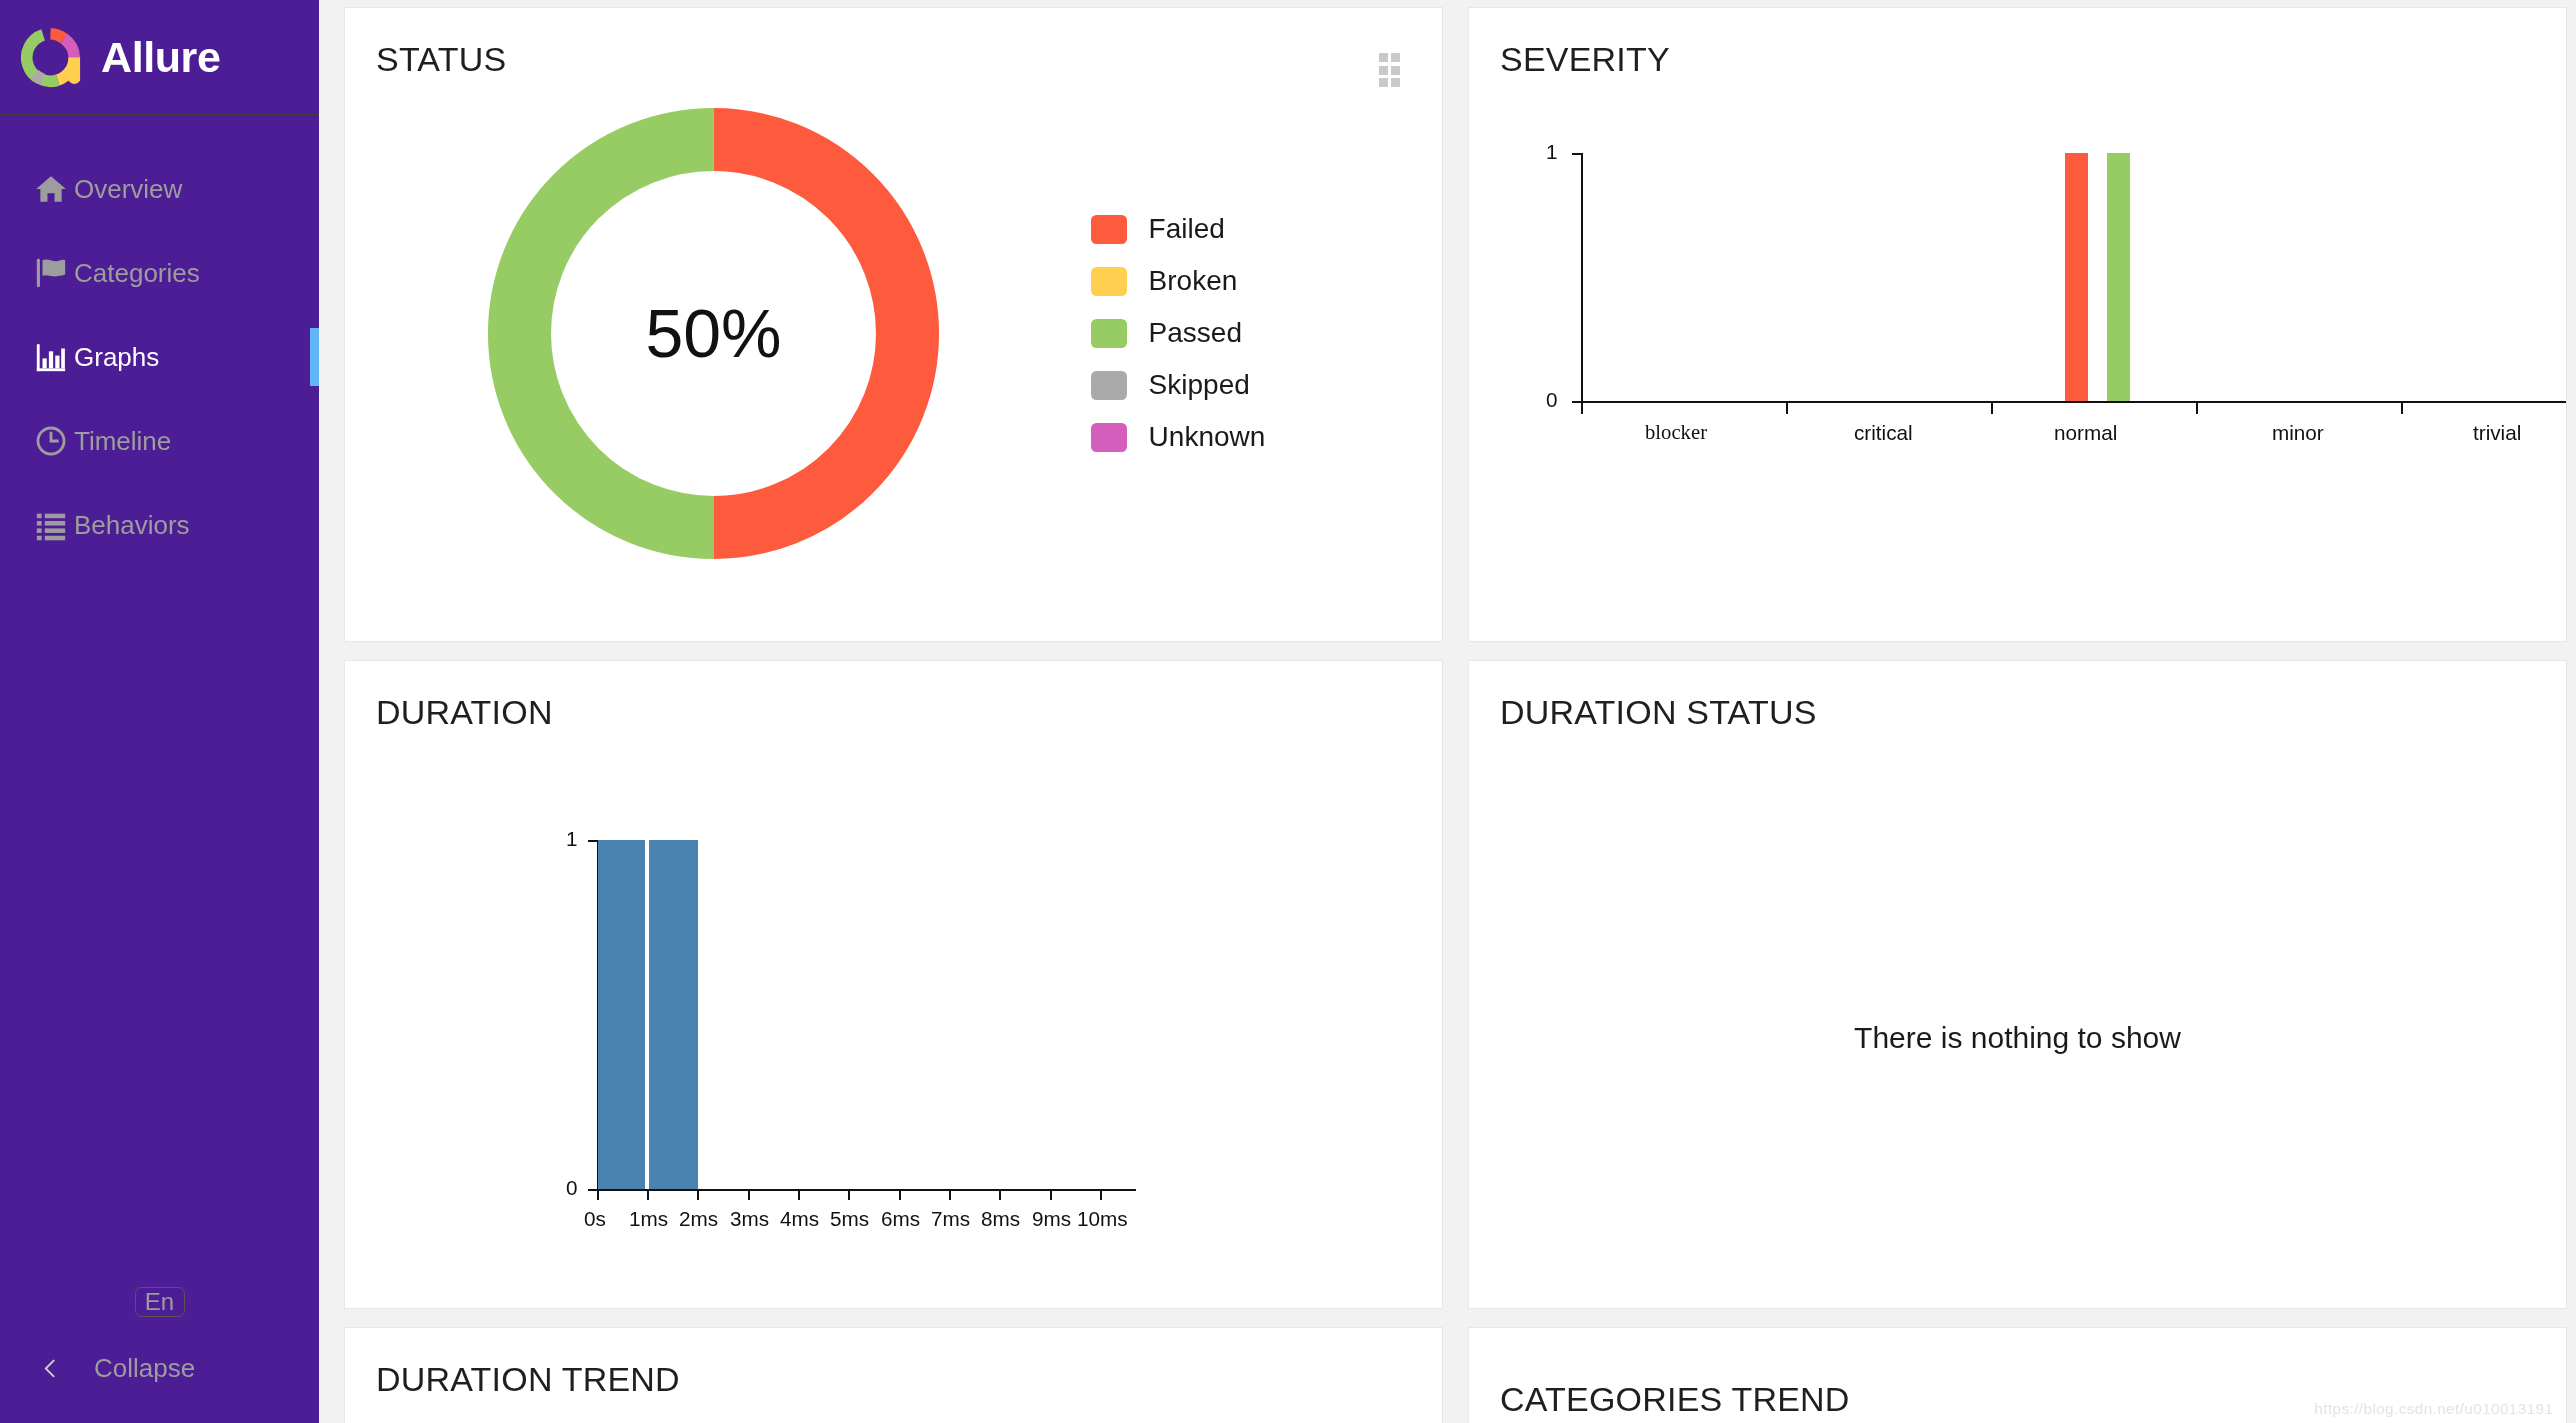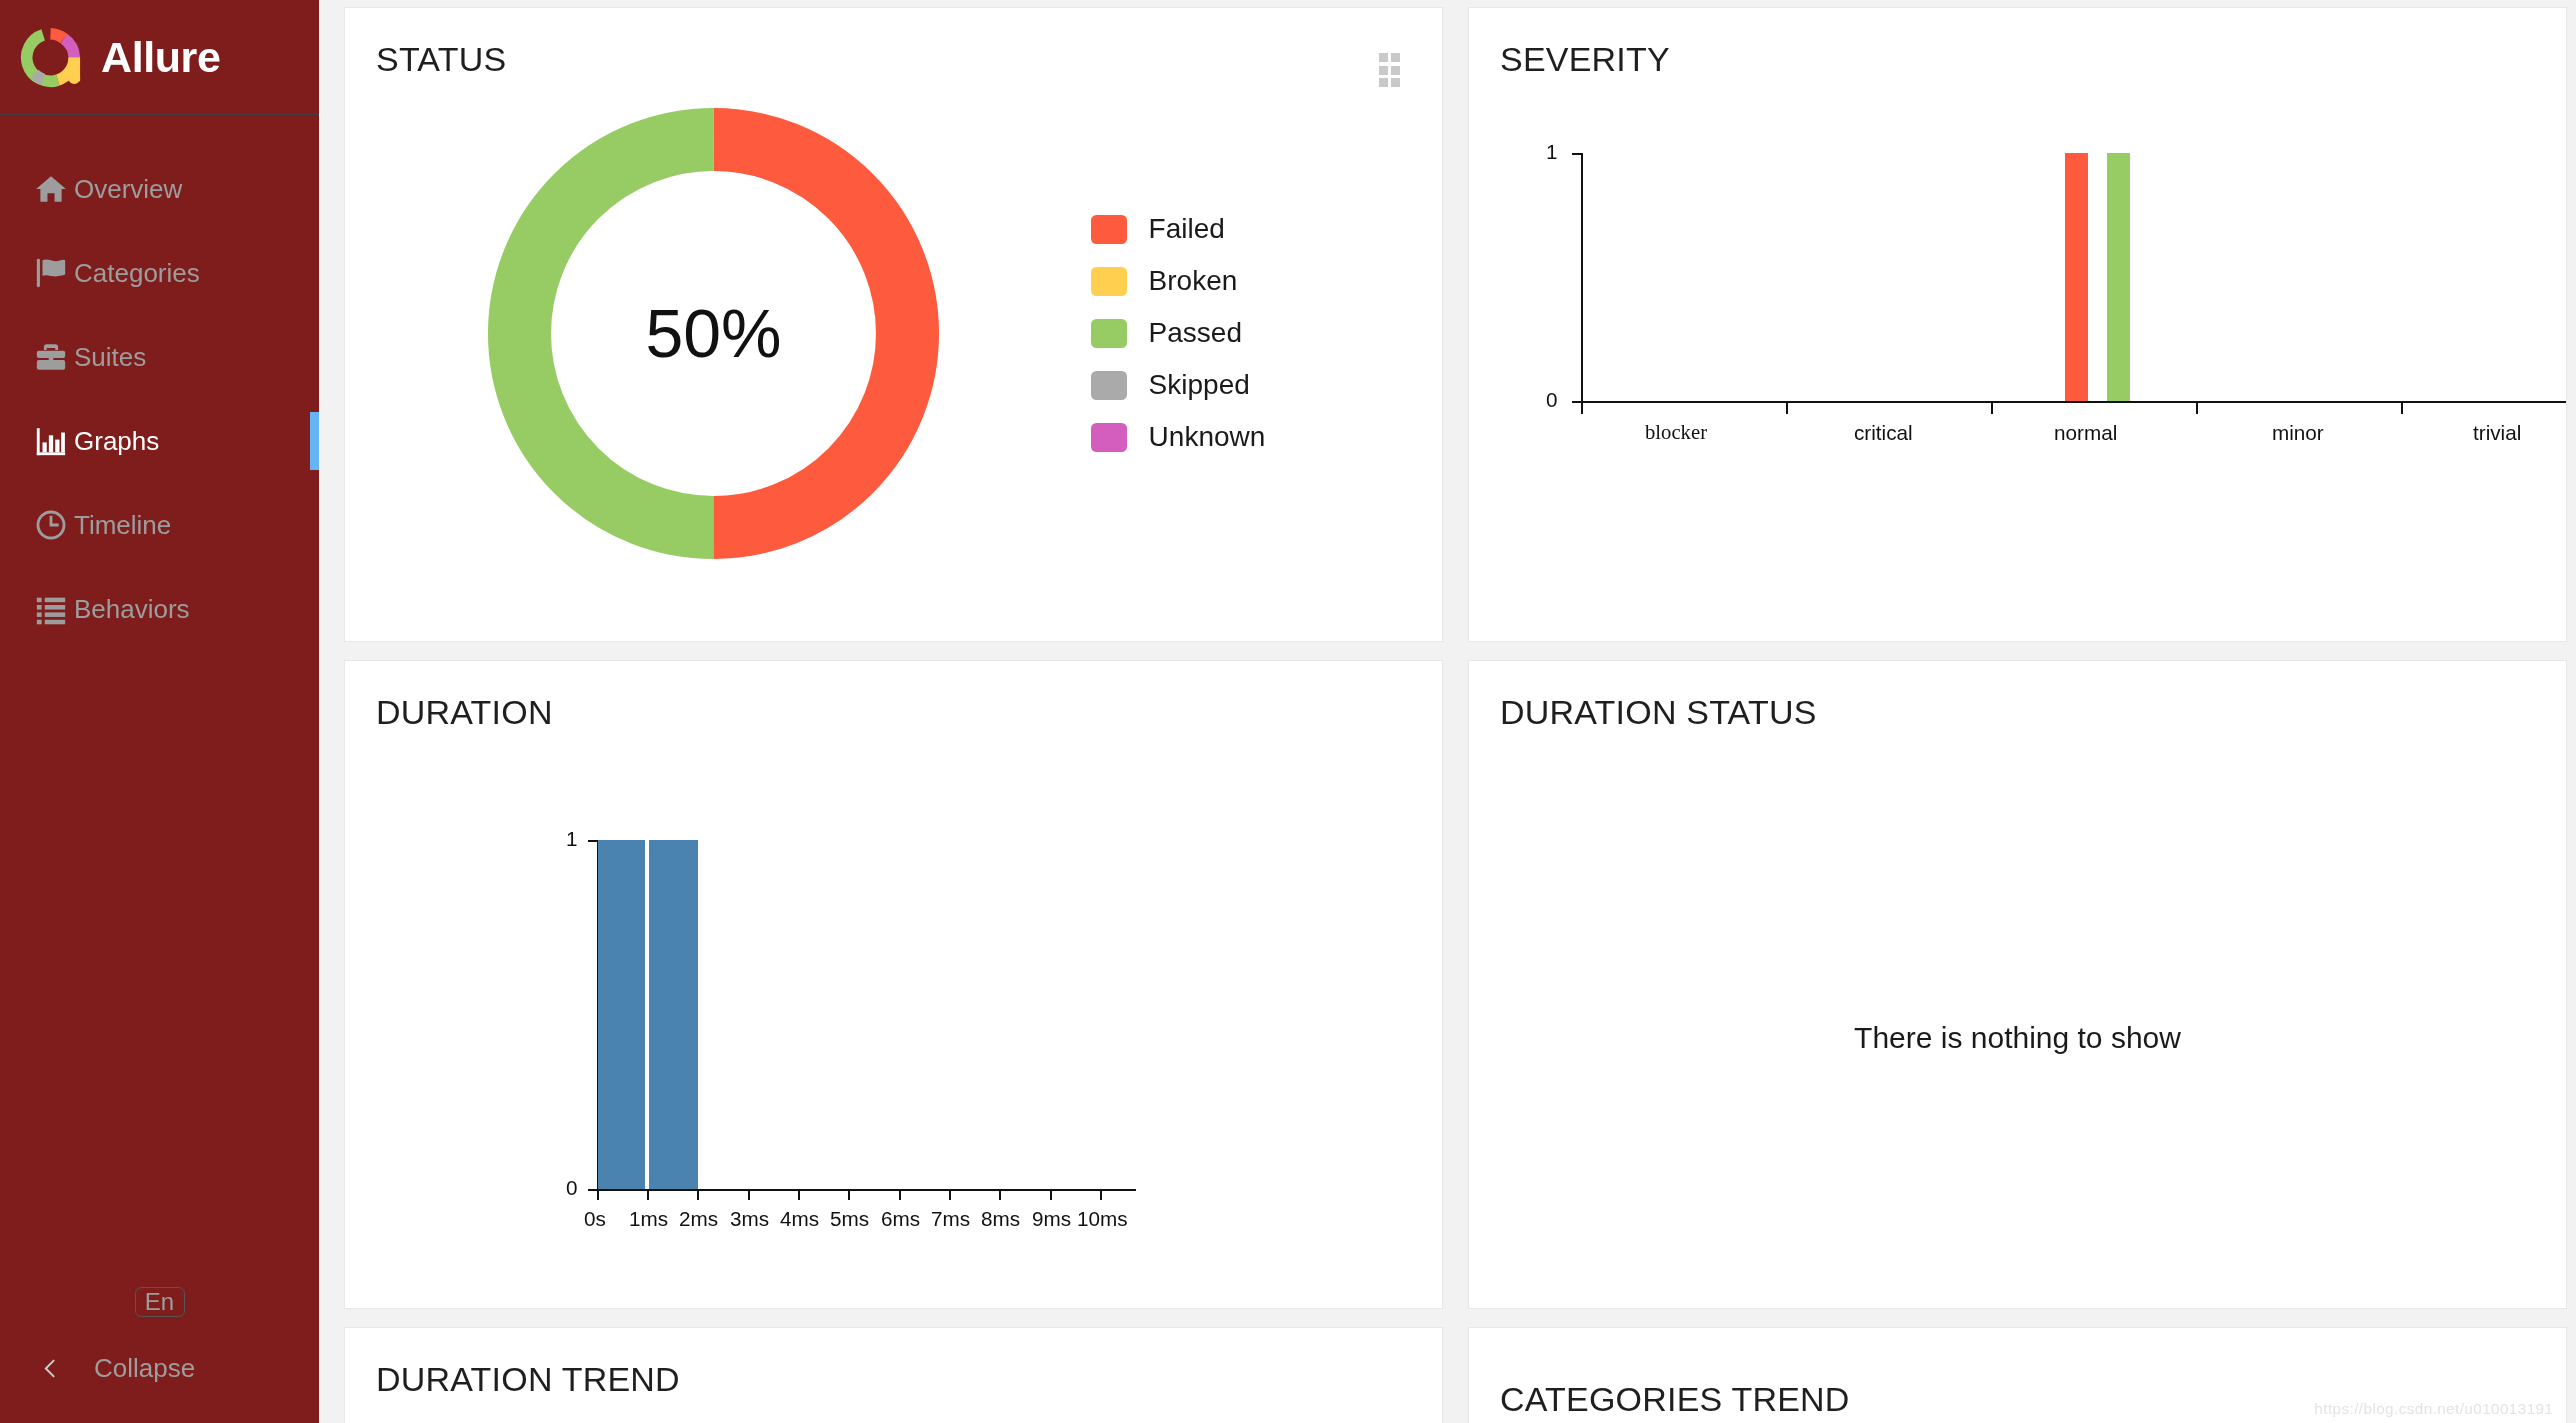--- a/index.html
+++ b/index.html
@@ -7,21 +7,21 @@
     width: 2576px; height: 1424px;
     overflow: hidden;
     background: #f2f2f2;
     font-family: "Liberation Sans", sans-serif;
   }
   .app { display: flex; width: 2576px; height: 1424px; }
 
   
   .sidebar {
     width: 319px; min-width: 319px; height: 1424px;
-    background: #7f1d1d;
+    background: #4c1d95;
     display: flex; flex-direction: column;
     position: relative;
   }
   .brand {
     height: 115px; min-height: 115px;
     display: flex; align-items: center;
     padding-left: 20px;
     border-bottom: 0.9px solid #3f3f3f;
   }
   .logo { width: 61px; height: 61px; flex: 0 0 61px; position: relative; }
@@ -165,31 +165,20 @@
       <div class="nav-item">
         <span class="ico">
           <svg width="36" height="34" viewBox="0 0 24 24" fill="#9d9d9d">
             <rect x="2" y="2" width="2.2" height="20" rx="1"></rect>
             <path d="M6 3 C10 1.2 14 5 18 3.2 C20 2.4 21.5 2.6 22 3 V13 C21 13.8 19 13.6 17 14.2 C13.5 15.3 9.5 12.5 6 14 Z"></path>
           </svg>
         </span>
         <span class="lbl">Categories</span>
       </div>
 
-      <div class="nav-item">
-        <span class="ico">
-          <svg width="36" height="34" viewBox="0 0 24 24" fill="#9d9d9d">
-            <path d="M9 3 H15 A2 2 0 0 1 17 5 V7 H15 V5.6 H9 V7 H7 V5 A2 2 0 0 1 9 3 Z"></path>
-            <rect x="2" y="7.5" width="20" height="5.2" rx="1.4"></rect>
-            <rect x="2" y="14.2" width="20" height="6.8" rx="1.4"></rect>
-            <rect x="10.4" y="12" width="3.2" height="3.6" rx="0.7"></rect>
-          </svg>
-        </span>
-        <span class="lbl">Suites</span>
-      </div>
 
       <div class="nav-item active">
         <span class="ico">
           <svg width="36" height="34" viewBox="0 0 24 24" fill="#ffffff">
             <rect x="2" y="3" width="2" height="19"></rect>
             <rect x="2" y="20" width="20" height="2"></rect>
             <rect x="6" y="13" width="3" height="7"></rect>
             <rect x="10.5" y="8" width="3" height="12"></rect>
             <rect x="15" y="11" width="3" height="9"></rect>
             <rect x="19.2" y="6" width="2.6" height="14"></rect>

